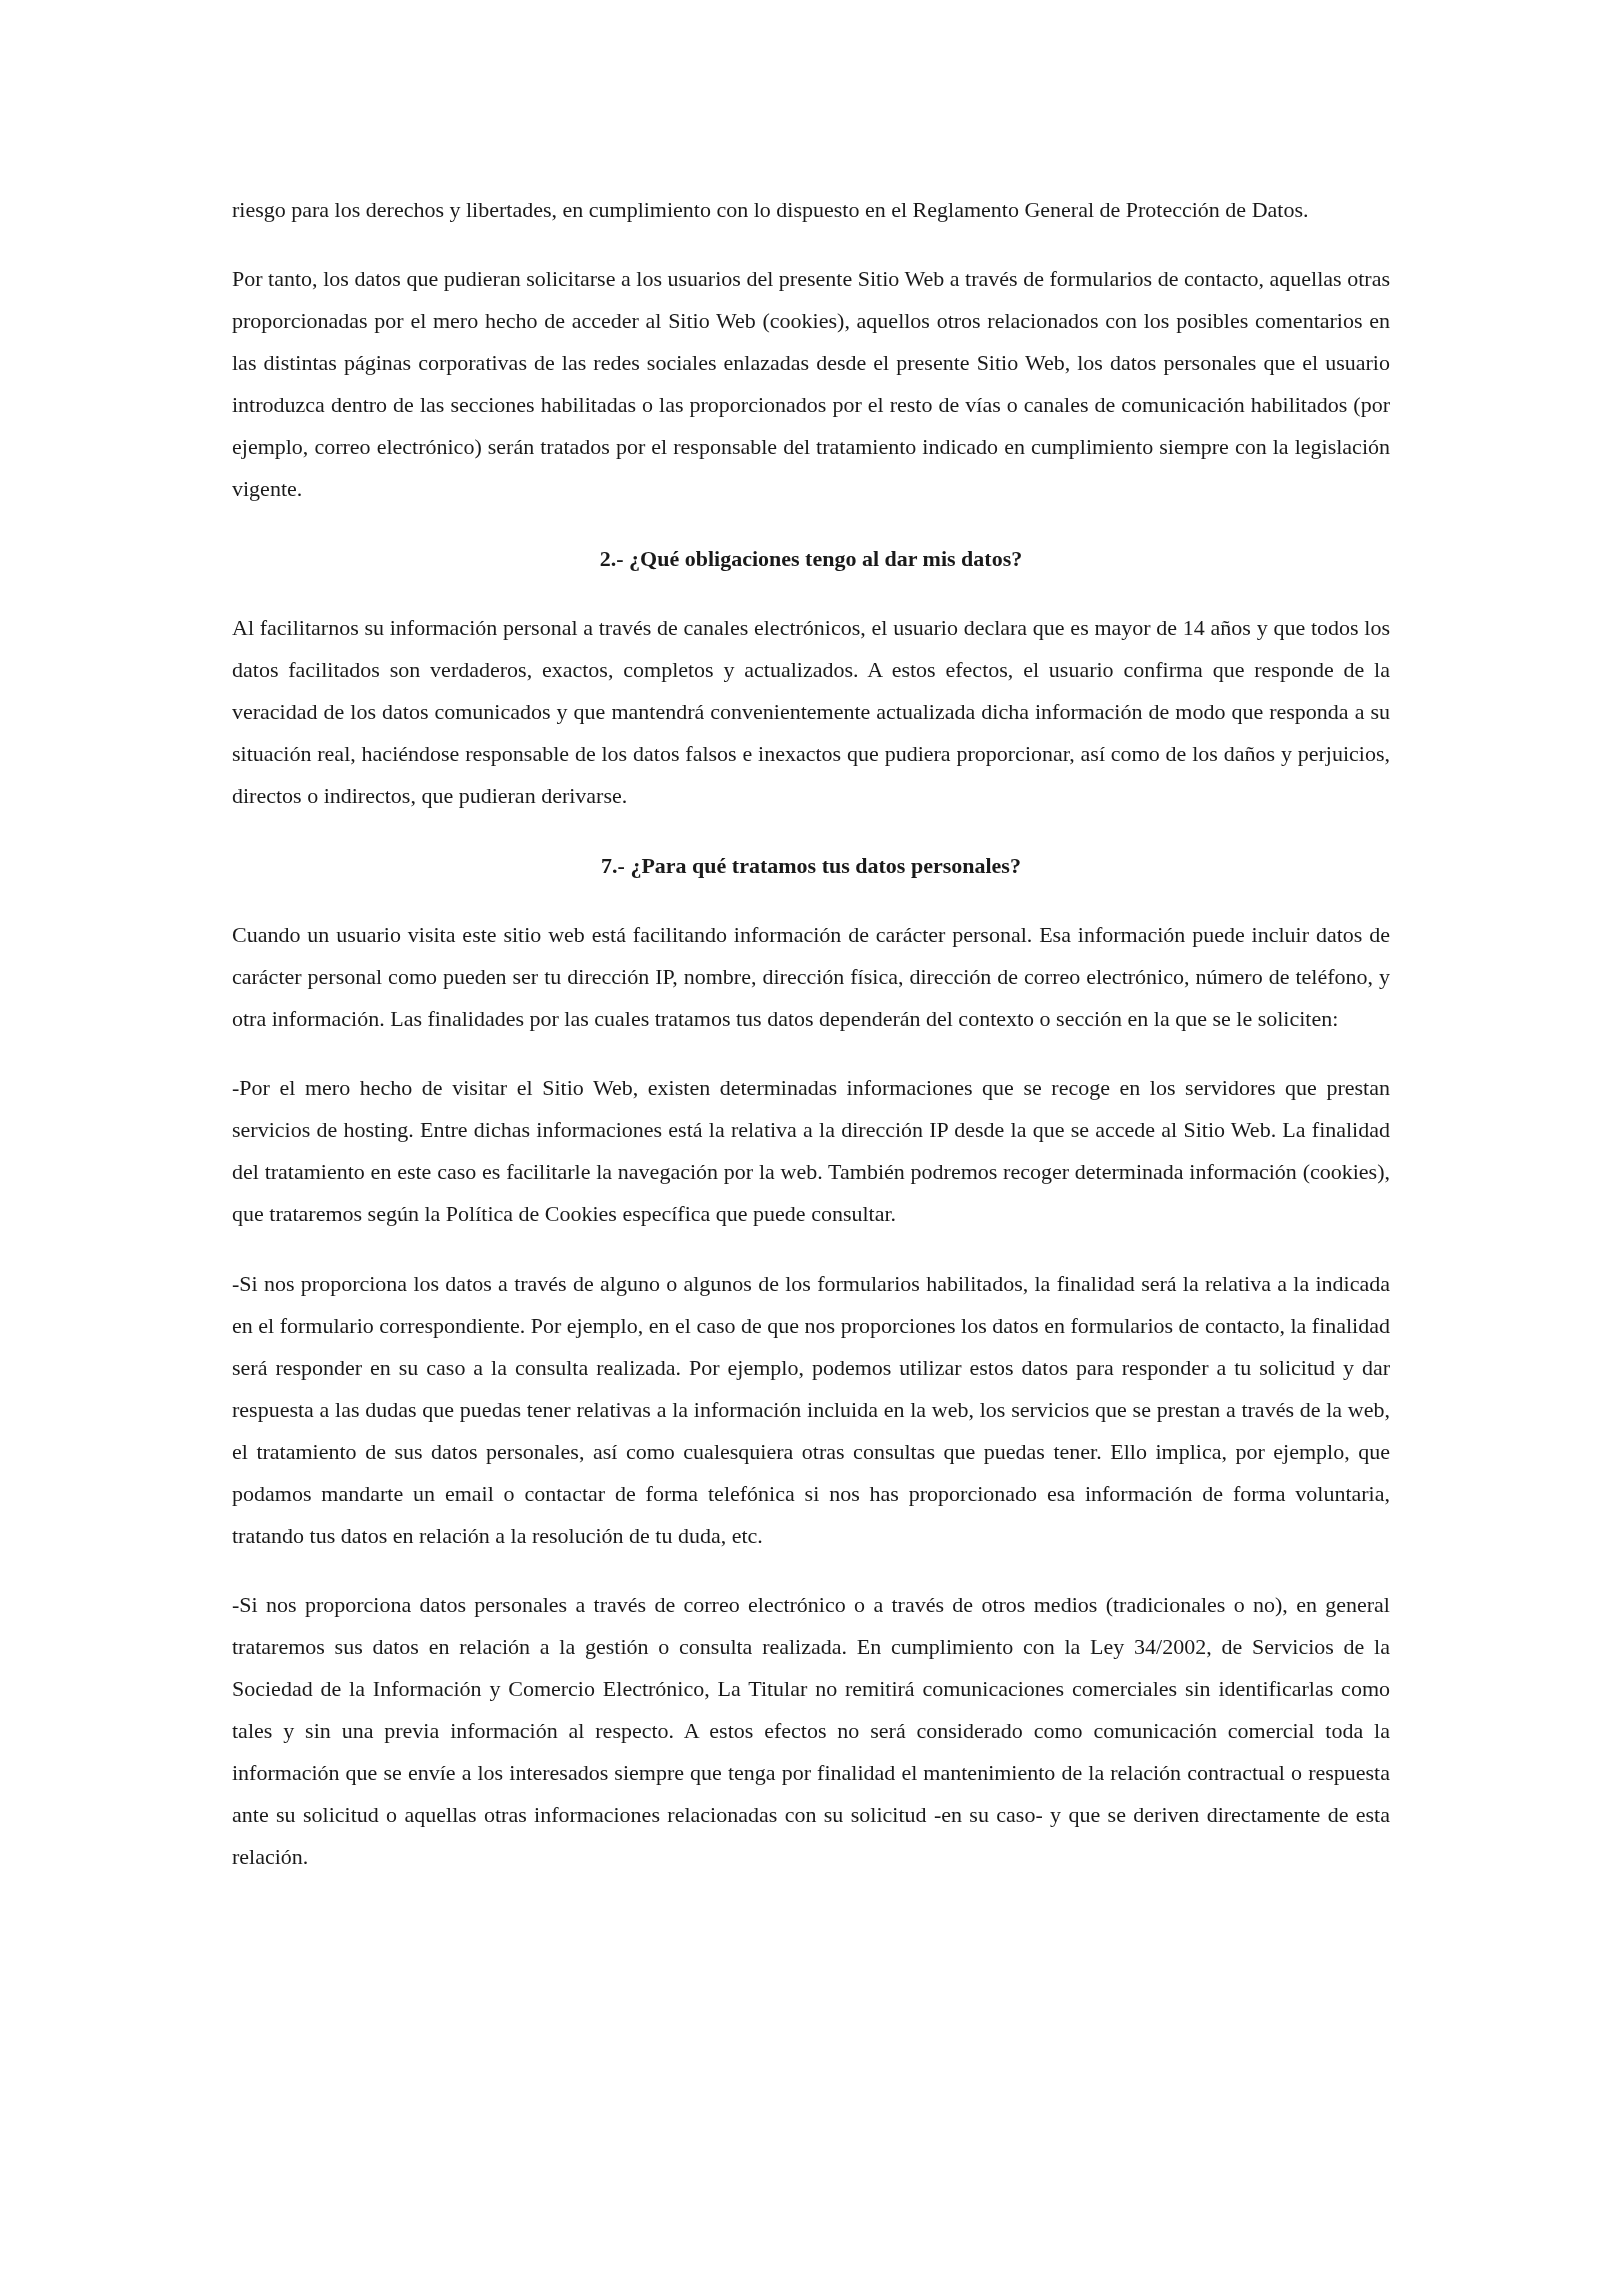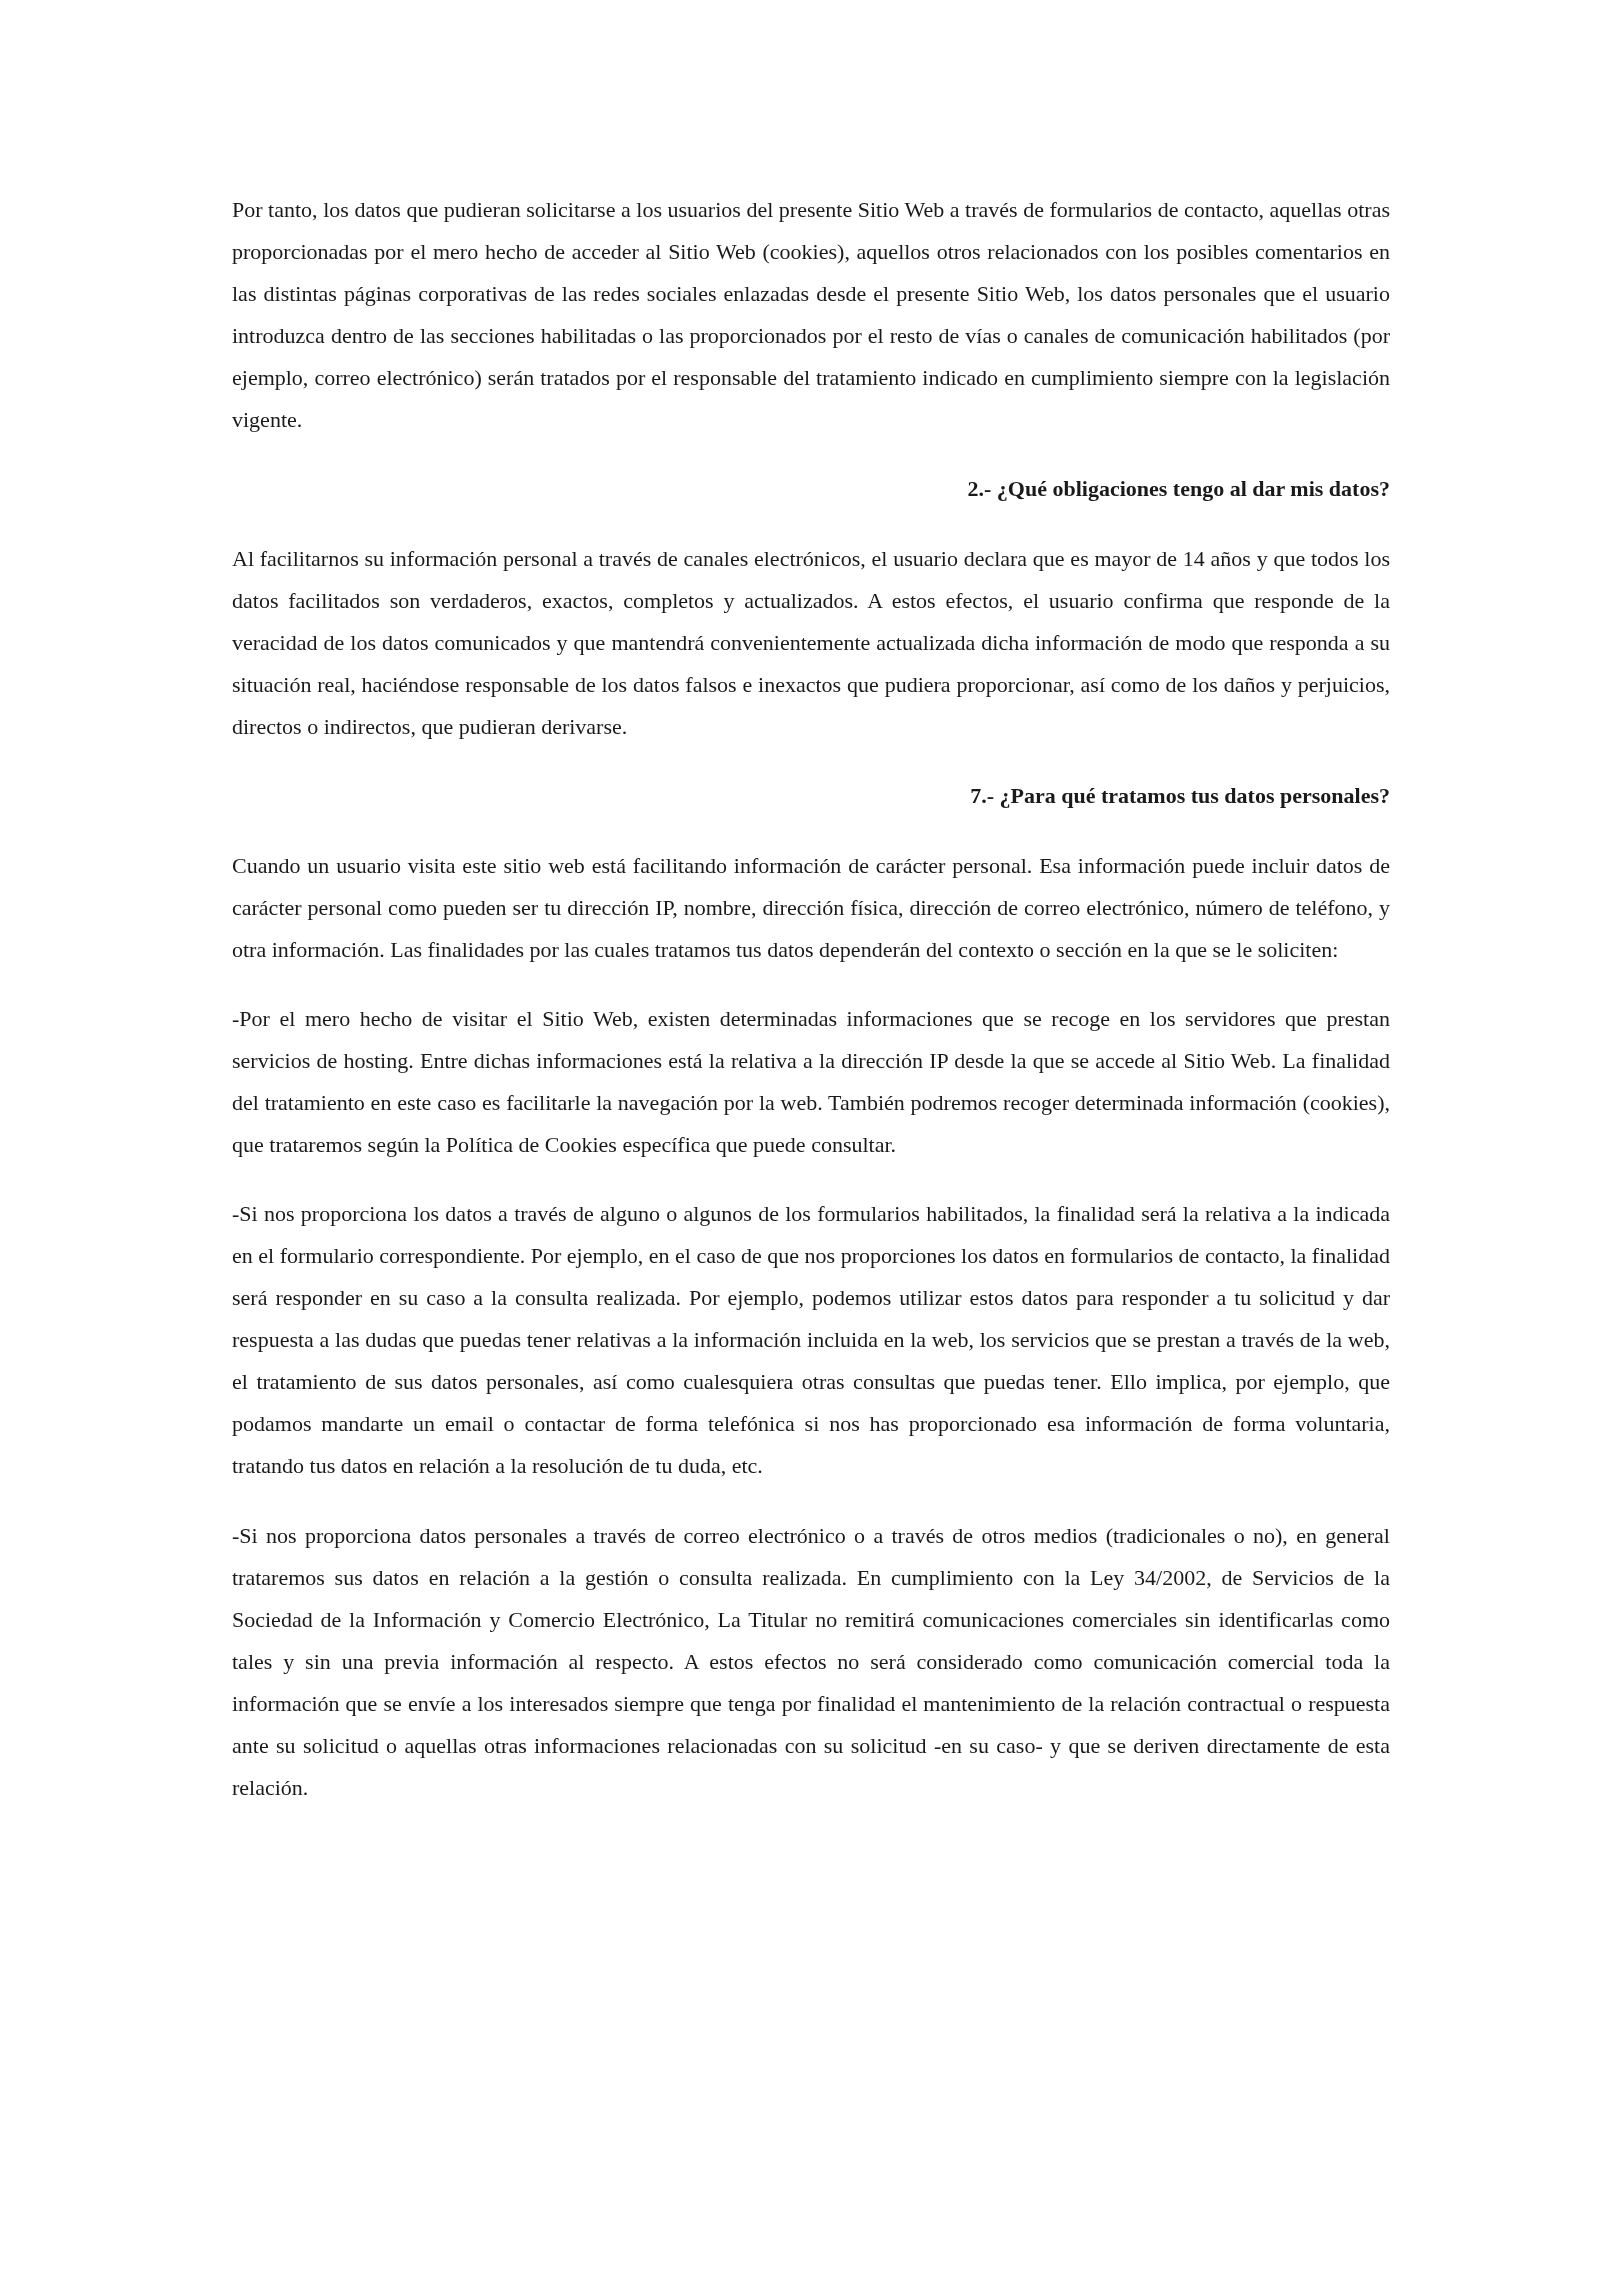--- a/index.html
+++ b/index.html
@@ -23,27 +23,28 @@
   .para {
     margin: 0 0 27.4px 0;
     text-align: justify;
     text-justify: inter-word;
   }
   .heading {
     margin: 0 0 27.4px 0;
     font-size: 22px;
     line-height: 42px;
     font-weight: bold;
-    text-align: right;
+    text-align: center;
   }
 </style>
 </head>
 <body>
 
 <div class="page">
+  <p class="para">riesgo para los derechos y libertades, en cumplimiento con lo dispuesto en el Reglamento General de Protección de Datos.</p>
 
   <p class="para">Por tanto, los datos que pudieran solicitarse a los usuarios del presente Sitio Web a través de formularios de contacto, aquellas otras proporcionadas por el mero hecho de acceder al Sitio Web (cookies), aquellos otros relacionados con los posibles comentarios en las distintas páginas corporativas de las redes sociales enlazadas desde el presente Sitio Web, los datos personales que el usuario introduzca dentro de las secciones habilitadas o las proporcionados por el resto de vías o canales de comunicación habilitados (por ejemplo, correo electrónico) serán tratados por el responsable del tratamiento indicado en cumplimiento siempre con la legislación vigente.</p>
 
   <h2 class="heading">2.- ¿Qué obligaciones tengo al dar mis datos?</h2>
 
   <p class="para">Al facilitarnos su información personal a través de canales electrónicos, el usuario declara que es mayor de 14 años y que todos los datos facilitados son verdaderos, exactos, completos y actualizados. A estos efectos, el usuario confirma que responde de la veracidad de los datos comunicados y que mantendrá convenientemente actualizada dicha información de modo que responda a su situación real, haciéndose responsable de los datos falsos e inexactos que pudiera proporcionar, así como de los daños y perjuicios, directos o indirectos, que pudieran derivarse.</p>
 
   <h2 class="heading">7.- ¿Para qué tratamos tus datos personales?</h2>
 
   <p class="para">Cuando un usuario visita este sitio web está facilitando información de carácter personal. Esa información puede incluir datos de carácter personal como pueden ser tu dirección IP, nombre, dirección física, dirección de correo electrónico, número de teléfono, y otra información. Las finalidades por las cuales tratamos tus datos dependerán del contexto o sección en la que se le soliciten:</p>

